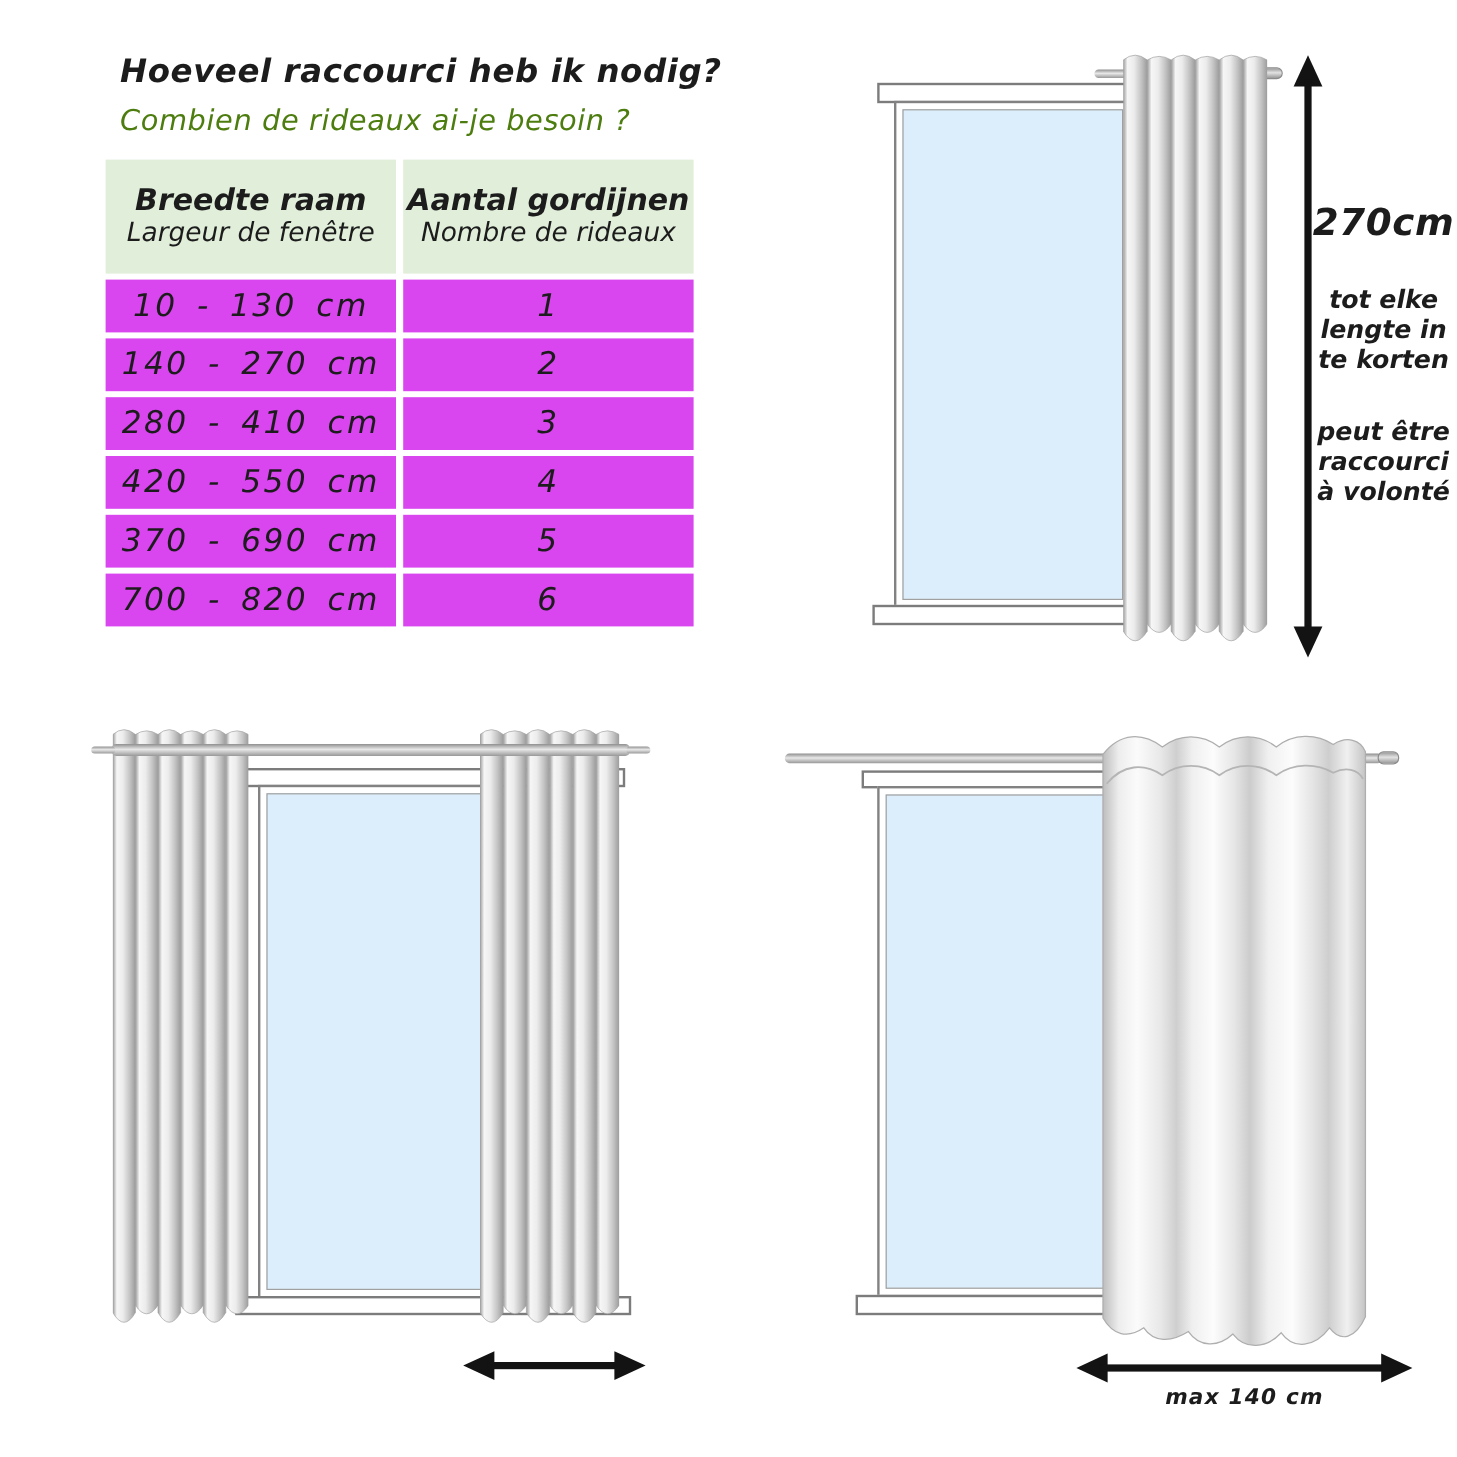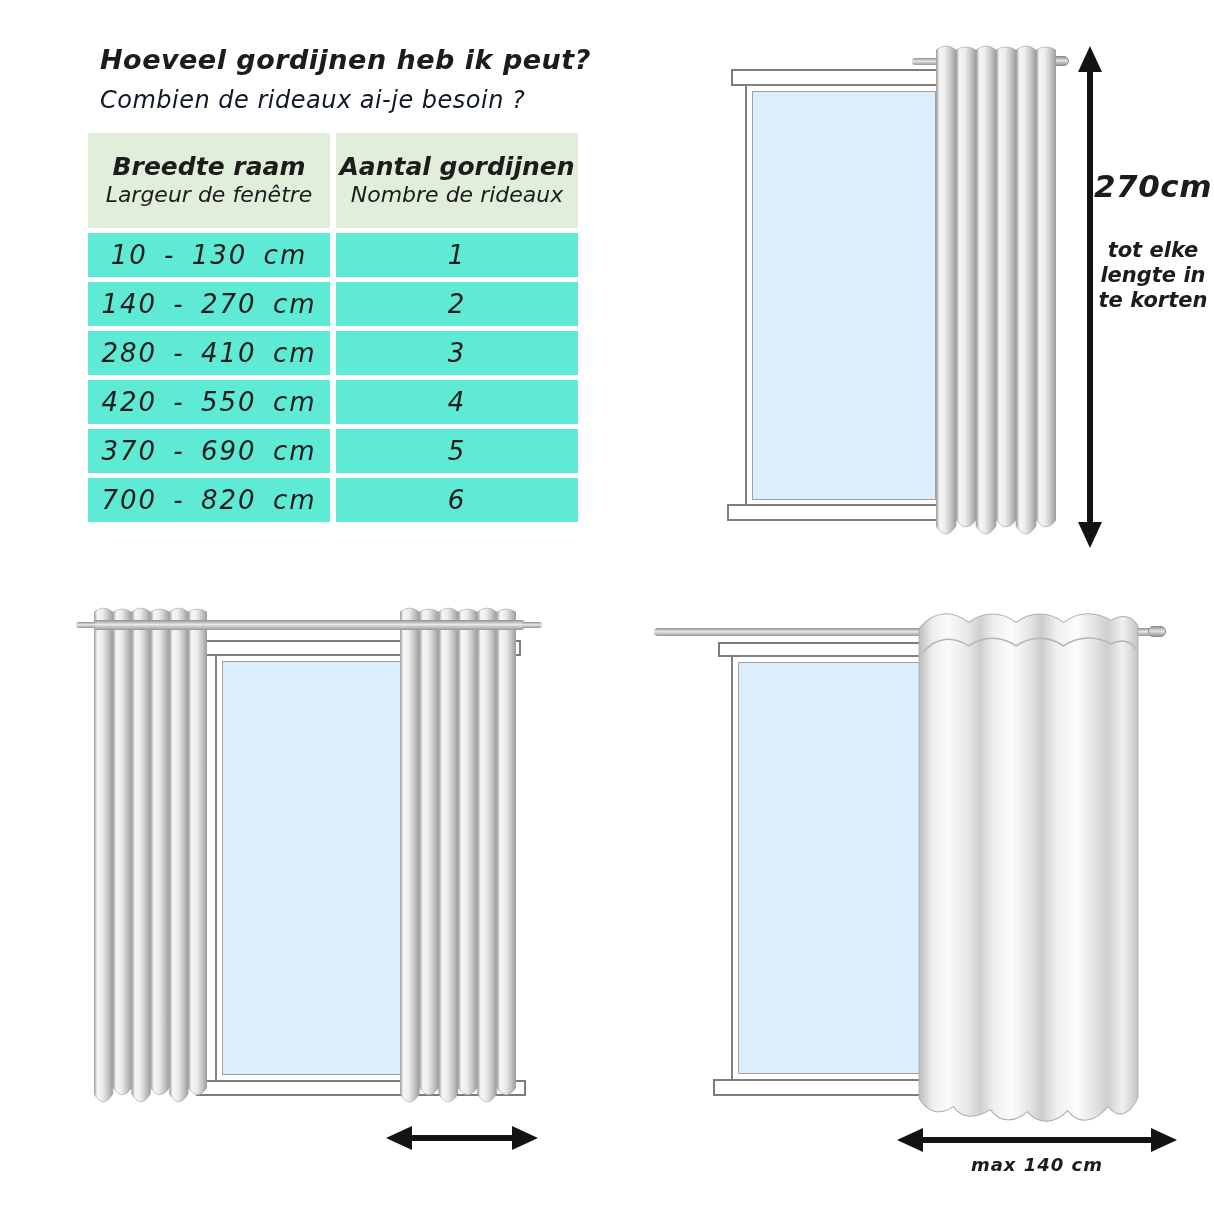--- a/index.html
+++ b/index.html
@@ -4,26 +4,26 @@
 <style>
   html,body{margin:0;padding:0;background:#ffffff;}
   .canvas{
     position:relative;width:1214px;height:1214px;background:#ffffff;overflow:hidden;
     font-family:"DejaVu Sans",sans-serif;font-style:italic;color:#1c1c1c;
   }
   .abs{position:absolute;}
 
   
   .tl-title{left:100px;top:44px;font-size:27px;font-weight:bold;letter-spacing:.5px;white-space:nowrap;}
-  .tl-subtitle{left:100px;top:86px;font-size:24px;color:#0f172a;letter-spacing:.5px;white-space:nowrap;}
+  .tl-subtitle{left:100px;top:86px;font-size:24px;color:#4d7c0f;letter-spacing:.5px;white-space:nowrap;}
   .tbl{left:88px;top:133px;width:490px;display:grid;grid-template-columns:242px 242px;gap:5px 6px;}
   .th{background:#e1eeda;height:95px;display:flex;flex-direction:column;align-items:center;justify-content:center;line-height:1.15;}
   .th .nl{font-size:25px;font-weight:bold;}
   .th .fr{font-size:22px;text-align:center;}
-  .td{background:#5eead4;height:44px;display:flex;align-items:center;justify-content:center;
+  .td{background:#d946ef;height:44px;display:flex;align-items:center;justify-content:center;
       font-size:26px;letter-spacing:2px;word-spacing:6px;}
 
   
   .bar{background:#ffffff;border:2px solid #7c7c7c;box-sizing:border-box;}
   .glass{background:#ffffff;border:2px solid #828282;box-sizing:border-box;padding:5px;}
   .pane{width:100%;height:100%;background:#dceefb;border:1px solid #a0a0a0;box-sizing:border-box;}
   .rod{background:linear-gradient(180deg,#8f8f8f 0%,#e8e8e8 45%,#989898 100%);border-radius:4px;}
   .cap{background:linear-gradient(180deg,#9a9a9a,#e2e2e2 45%,#9a9a9a);border-radius:5px;border:1px solid #8b8b8b;box-sizing:border-box;}
   svg.curt{display:block;}
 
@@ -103,21 +103,21 @@
           <stop offset="0.63" stop-color="#f0f0f0"></stop>
         <stop offset="0.72" stop-color="#fcfcfc"></stop>
           <stop offset="0.80" stop-color="#e4e4e4"></stop>
         <stop offset="0.86" stop-color="#cecece"></stop>
           <stop offset="0.93" stop-color="#f0f0f0"></stop>
         <stop offset="1" stop-color="#c4c4c4"></stop>
       </linearGradient>
     </defs>
   </svg>
 
-  <div class="abs tl-title">Hoeveel gordijnen heb ik peut?</div>
+  <div class="abs tl-title">Hoeveel raccourci heb ik nodig?</div>
   <div class="abs tl-subtitle">Combien de rideaux ai-je besoin ?</div>
 
   <div class="abs tbl">
     <div class="th">
       <div class="nl">Breedte raam</div>
       <div class="fr">Largeur de fenêtre</div>
     </div>
     <div class="th">
       <div class="nl">Aantal gordijnen</div>
       <div class="fr">Nombre de rideaux</div>
@@ -156,20 +156,21 @@
     </g>
   </svg>
 
   <div class="arrow-v tr-varrow">
       <div class="shaft"></div>
     </div>
 
   <div class="abs tr-note">
     <div class="len">270cm</div>
     <div class="nl">tot elke lengte in te korten</div>
+    <div class="fr">peut être raccourci à volonté</div>
   </div>
 
   <div class="abs bar bl-topbar"></div>
   <div class="abs glass bl-glass">
       <div class="pane"></div>
     </div>
   <div class="abs bar bl-sill"></div>
 
   <svg class="abs curt bl-curtain-left" viewBox="0 0 120 500" preserveAspectRatio="none">
     <g fill="url(#pleatGrad)" stroke="#a3a3a3" stroke-width="0.6">

